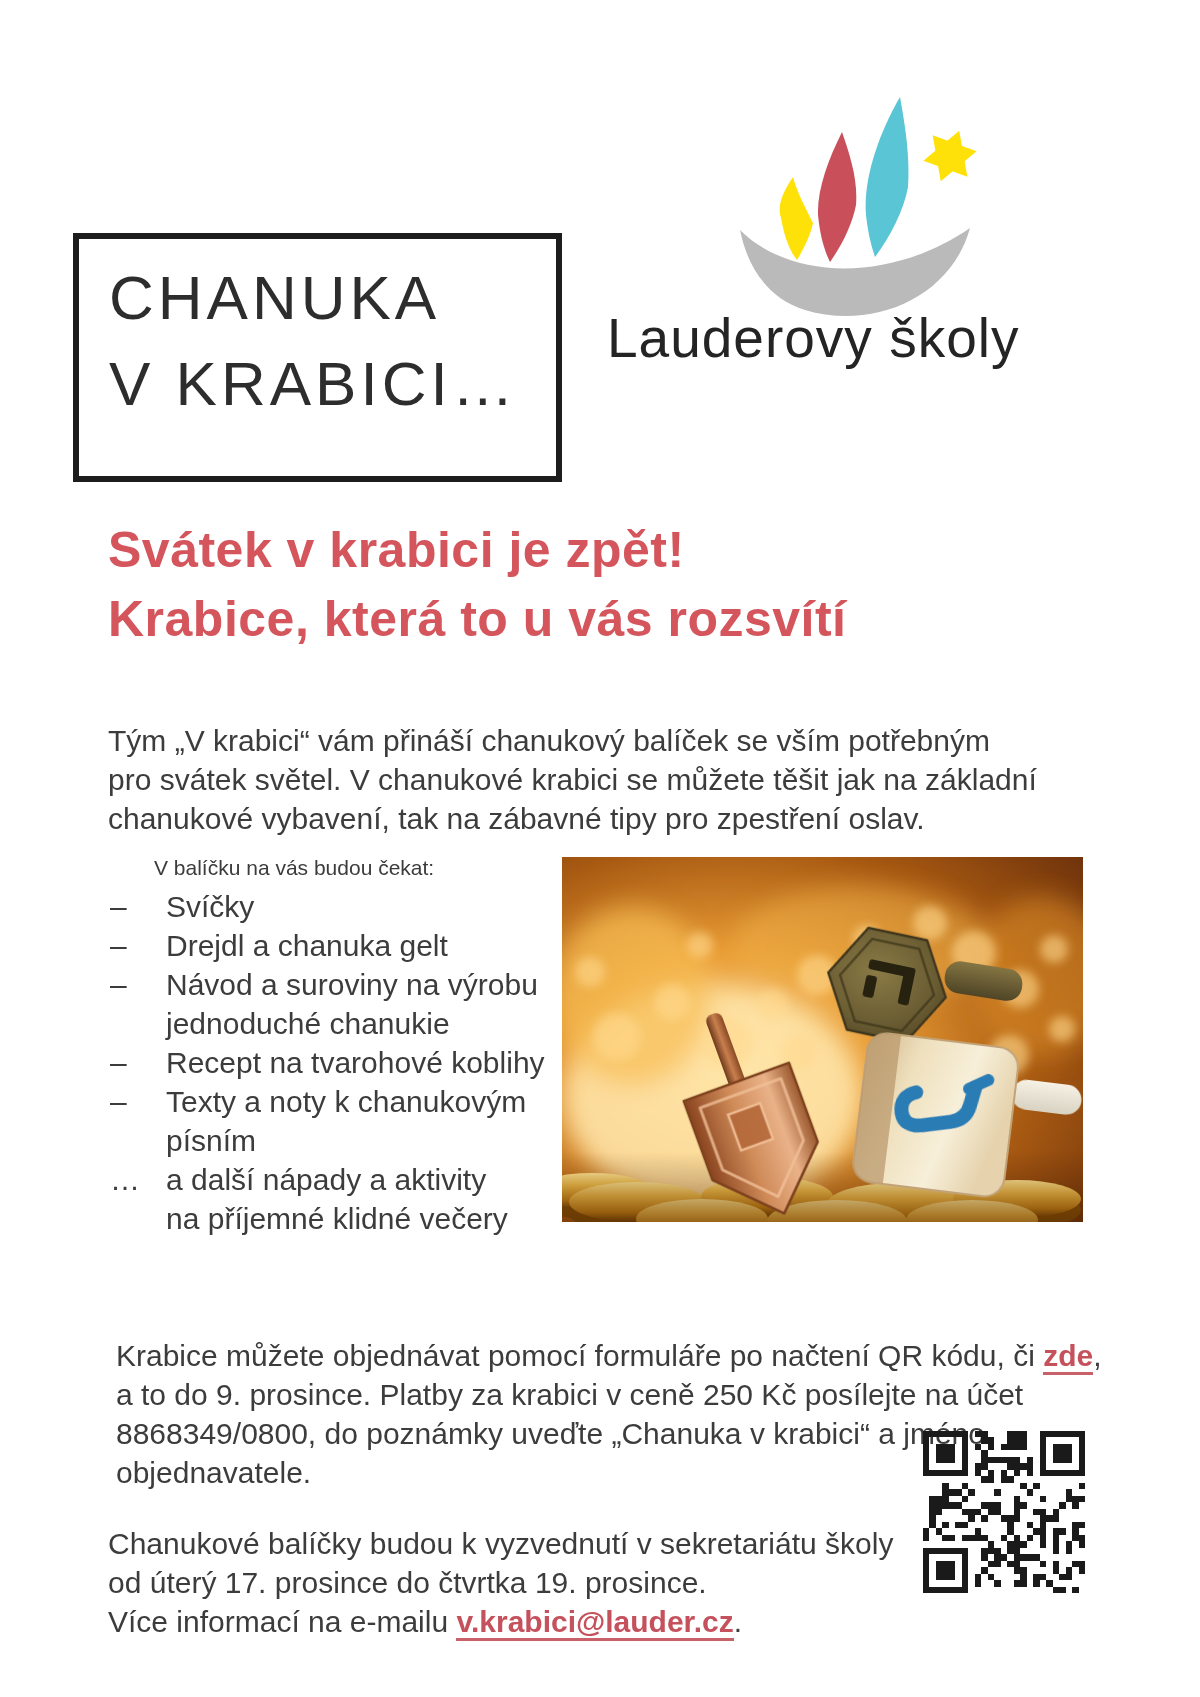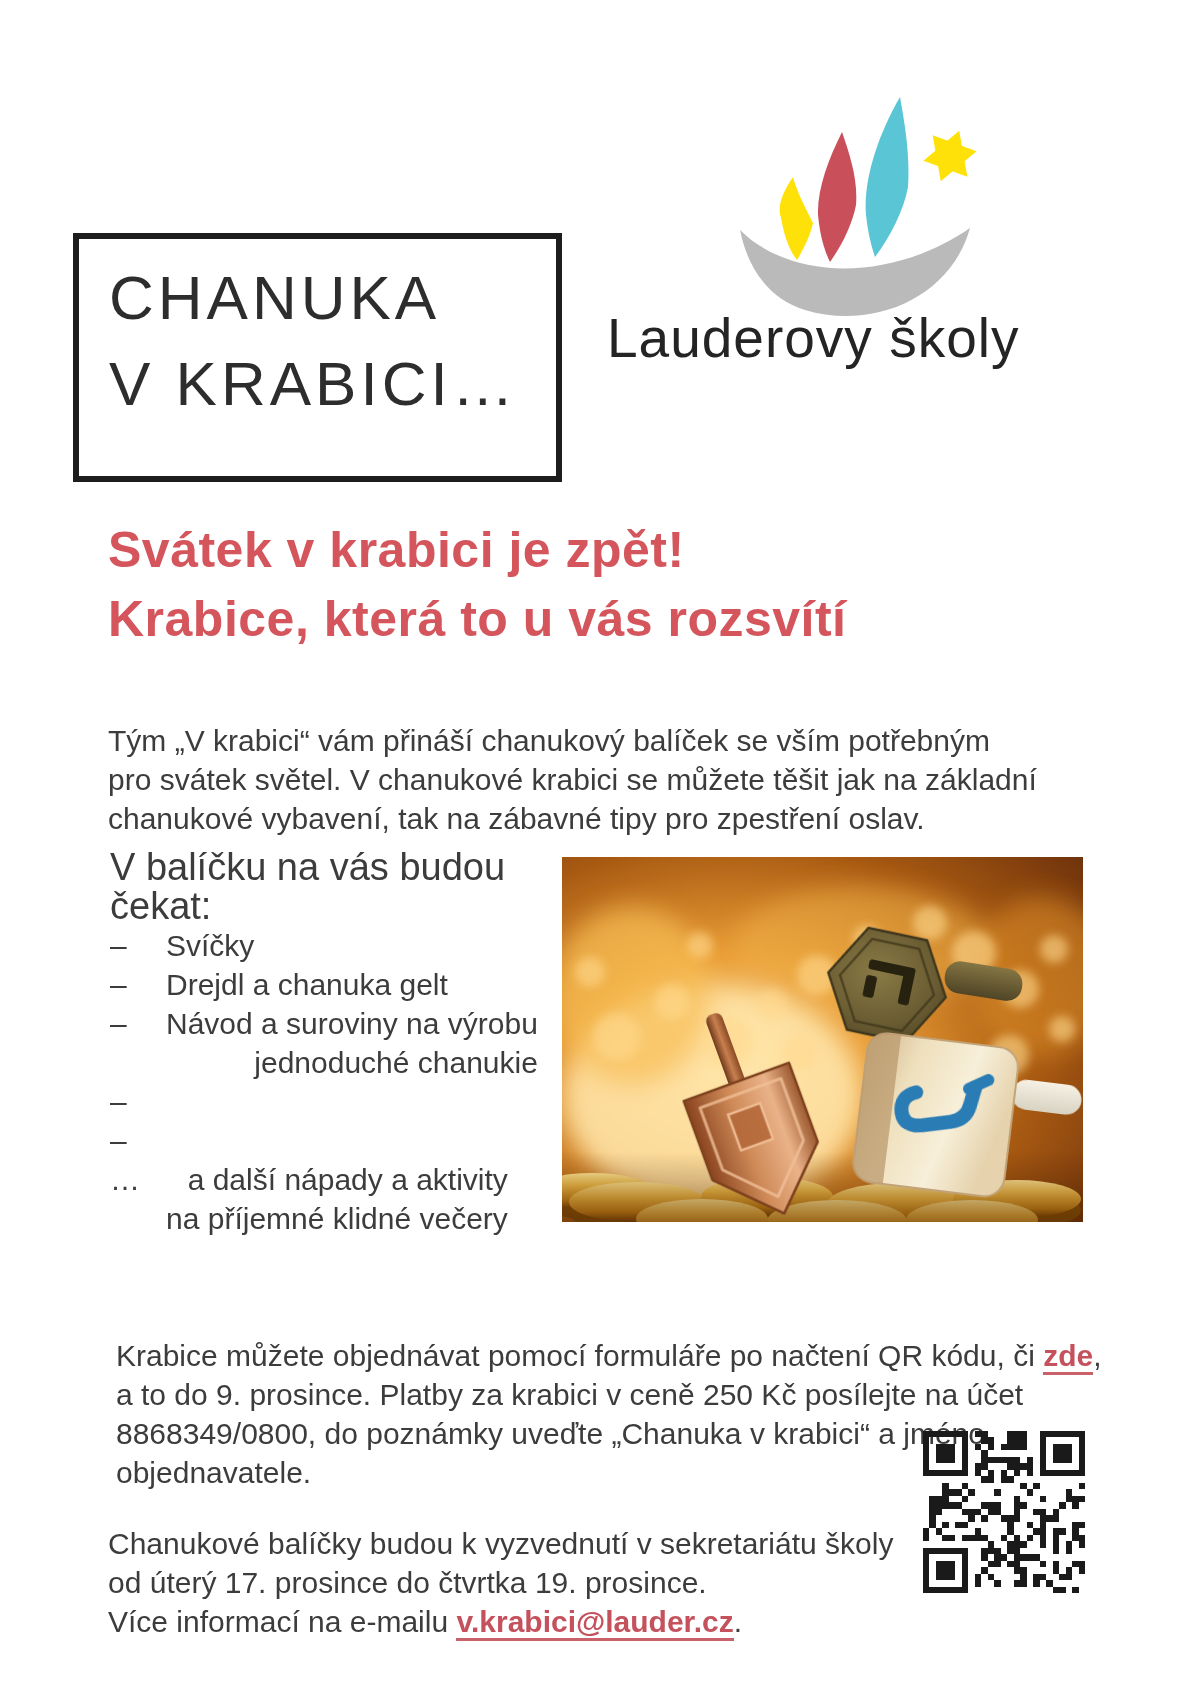--- a/index.html
+++ b/index.html
@@ -10,24 +10,24 @@
   .title-box-text{font-size:62px;line-height:86px;color:#2d2d2d;letter-spacing:4px;
                   white-space:pre-line;}
   .logo{position:absolute;left:590px;top:75px;width:510px;height:250px;}
   .logo-text{position:absolute;left:607px;top:306px;width:490px;font-size:55px;
              letter-spacing:1px;color:#242424;white-space:nowrap;}
   .heading{position:absolute;left:108px;top:516px;width:1030px;font-size:50px;line-height:69px;
            font-weight:bold;color:#d4555c;white-space:pre-line;letter-spacing:0.5px;}
   .para{font-size:30px;line-height:39px;white-space:pre-line;color:#3c3c3c;margin-top:27px;}
   .intro{position:absolute;left:108px;top:694px;width:1000px;}
   .list{position:absolute;left:110px;top:848px;width:450px;}
-  .list-title{font-size:38px;line-height:39px;}
+  .list-title{font-size:21px;line-height:39px;margin-left:44px;}
   .list-row{display:flex;font-size:30px;line-height:39px;}
   .list-marker{width:56px;flex:none;}
-  .list-text{white-space:pre-line;text-align:right;}
+  .list-text{white-space:pre-line;}
   .order{position:absolute;left:116px;top:1270px;width:1055px;}
   .pickup{position:absolute;left:108px;top:1458px;width:950px;}
   .link{color:#c4515c;font-weight:bold;text-decoration:none;
         border-bottom:3px solid #c9616b;cursor:pointer;}
   .photo{position:absolute;left:562px;top:857px;width:521px;height:365px;}
   .photo svg{display:block;width:100%;height:100%;}
   .qr{position:absolute;left:923px;top:1431px;width:162px;height:162px;}
 </style>
 </head>
 <body>
@@ -68,23 +68,26 @@
       <span class="list-marker">–</span>
       <span class="list-text">Drejdl a chanuka gelt</span>
     </div>
     <div class="list-row">
       <span class="list-marker">–</span>
       <span class="list-text">Návod a suroviny na výrobu
 jednoduché chanukie</span>
     </div>
     <div class="list-row">
       <span class="list-marker">–</span>
+      <span class="list-text">Recept na tvarohové koblihy</span>
     </div>
     <div class="list-row">
       <span class="list-marker">–</span>
+      <span class="list-text">Texty a noty k chanukovým
+písním</span>
     </div>
     <div class="list-row">
       <span class="list-marker">…</span>
       <span class="list-text">a další nápady a aktivity
 na příjemné klidné večery</span>
     </div>
   </div>
 
   <div class="photo">
     <svg viewBox="0 0 521 365" preserveAspectRatio="none">

